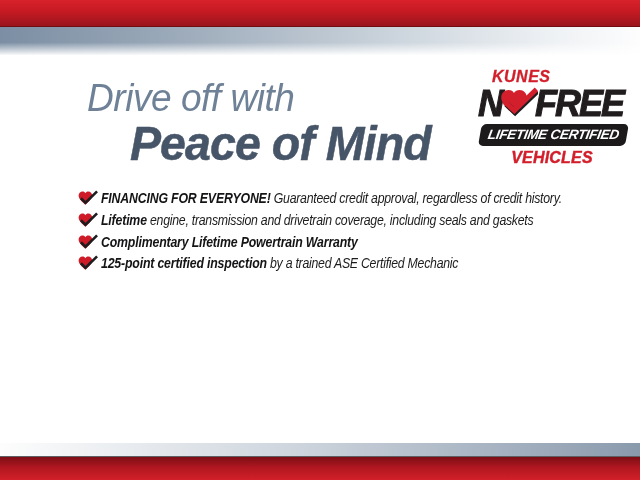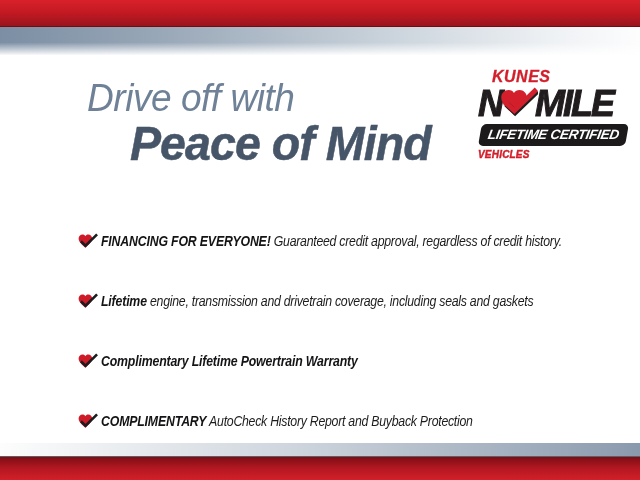--- a/index.html
+++ b/index.html
@@ -57,27 +57,27 @@
   }
   .logo-heart{width:38px;height:32px;margin:0 -3px 2px -2px;flex:0 0 auto;}
   .logo-badge{
     width:fit-content;margin-top:1px;
     background:#1c1a1b;color:#ffffff;border-radius:5px;
     transform:skewX(-10deg);transform-origin:0 100%;
     font-style:italic;font-weight:700;font-size:13.5px;letter-spacing:-.3px;
     padding:3px 8px 4px 8px;white-space:nowrap;
   }
   .logo-vehicles{
-    text-align:left;margin:3px 8px 0 0;
-    font-style:italic;font-weight:700;font-size:10px;
+    text-align:center;margin:3px 8px 0 0;
+    font-style:italic;font-weight:700;font-size:16px;
     color:#d21f2b;-webkit-text-stroke:.4px #d21f2b;letter-spacing:.2px;
   }
   
   .benefits{position:absolute;left:78px;top:190px;width:552px;}
-  .row{display:flex;align-items:flex-start;margin-bottom:4.8px;margin-top:43px;}
+  .row{display:flex;align-items:flex-start;margin-bottom:4.8px;}
   .row-icon{width:20px;height:17px;flex:0 0 auto;margin-top:0;}
   .row-body{
     margin-left:3px;font-style:italic;font-size:14px;line-height:16.5px;
     color:#1c1c1e;white-space:nowrap;
     transform:scaleX(.88);transform-origin:0 0;
   }
   .seg-bold{font-weight:700;letter-spacing:-.2px;color:#141416;}
   .seg-reg{font-weight:400;letter-spacing:-.3px;color:#1c1c1e;}
   .seg-pipe{font-weight:400;color:#9aa2aa;padding:0 2px;}
   .line2{margin-top:.5px;}
@@ -97,21 +97,21 @@
 
 <div class="logo">
   <div class="logo-kunes">KUNES</div>
   <div class="logo-nofear">
     <span class="logo-letter">N</span>
     <svg class="logo-heart" viewBox="0 0 26 22">
       <path d="M9.5 19 C 4.6 14.8 0.8 11.4 0.8 7.2 C 0.8 4.2 3 2 5.8 2 C 7.6 2 9 2.9 9.5 4.1 C 10.3 2.9 11.7 2 13.4 2 C 16.2 2 18.4 4.2 18.4 7.2 C 18.4 11.4 14.5 14.8 9.5 19 Z" fill="#d21f2b"></path>
       <polyline points="4.4,11.8 10.3,17.3 25.4,2.8" fill="none" stroke="#211d1e" stroke-width="4"></polyline>
       <polyline points="3.4,10.4 9.8,16.3 25,1.6" fill="none" stroke="#d21f2b" stroke-width="3.4"></polyline>
     </svg>
-    <span class="logo-letter">MILE</span>
+    <span class="logo-letter">FREE</span>
   </div>
   <div class="logo-badge">LIFETIME CERTIFIED</div>
   <div class="logo-vehicles">VEHICLES</div>
 </div>
 
 <div class="benefits">
     <div class="row">
       <svg class="row-icon" viewBox="0 0 26 22">
     <path d="M9.5 19 C 4.6 14.8 0.8 11.4 0.8 7.2 C 0.8 4.2 3 2 5.8 2 C 7.6 2 9 2.9 9.5 4.1 C 10.3 2.9 11.7 2 13.4 2 C 16.2 2 18.4 4.2 18.4 7.2 C 18.4 11.4 14.5 14.8 9.5 19 Z" fill="#cf1b27"></path>
     <polyline points="3.8,10.6 9.8,16.4 24.8,1.8" fill="none" stroke="#1d1d1f" stroke-width="3.4"></polyline>
@@ -137,16 +137,16 @@
       <div class="row-body">
         <div><span class="seg-bold">Complimentary Lifetime Powertrain Warranty</span></div>
       </div>
     </div>
     <div class="row">
       <svg class="row-icon" viewBox="0 0 26 22">
     <path d="M9.5 19 C 4.6 14.8 0.8 11.4 0.8 7.2 C 0.8 4.2 3 2 5.8 2 C 7.6 2 9 2.9 9.5 4.1 C 10.3 2.9 11.7 2 13.4 2 C 16.2 2 18.4 4.2 18.4 7.2 C 18.4 11.4 14.5 14.8 9.5 19 Z" fill="#cf1b27"></path>
     <polyline points="3.8,10.6 9.8,16.4 24.8,1.8" fill="none" stroke="#1d1d1f" stroke-width="3.4"></polyline>
   </svg>
       <div class="row-body">
-        <div><span class="seg-bold">COMPLIMENTARY</span><span class="seg-reg"> AutoCheck History Report and Buyback Protection</span></div>
+        <div><span class="seg-bold">125-point certified inspection</span><span class="seg-reg"> by a trained ASE Certified Mechanic</span></div>
       </div>
     </div>
   </div>
 
 </body></html>

